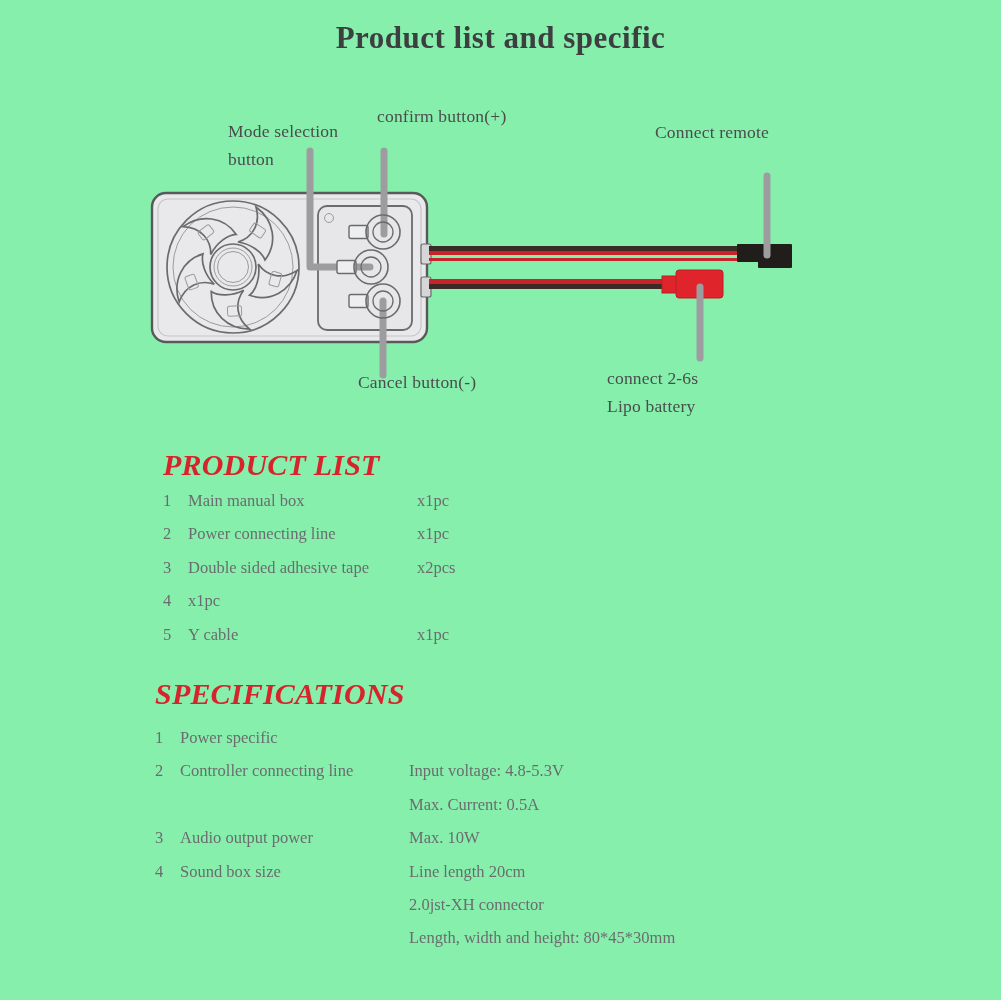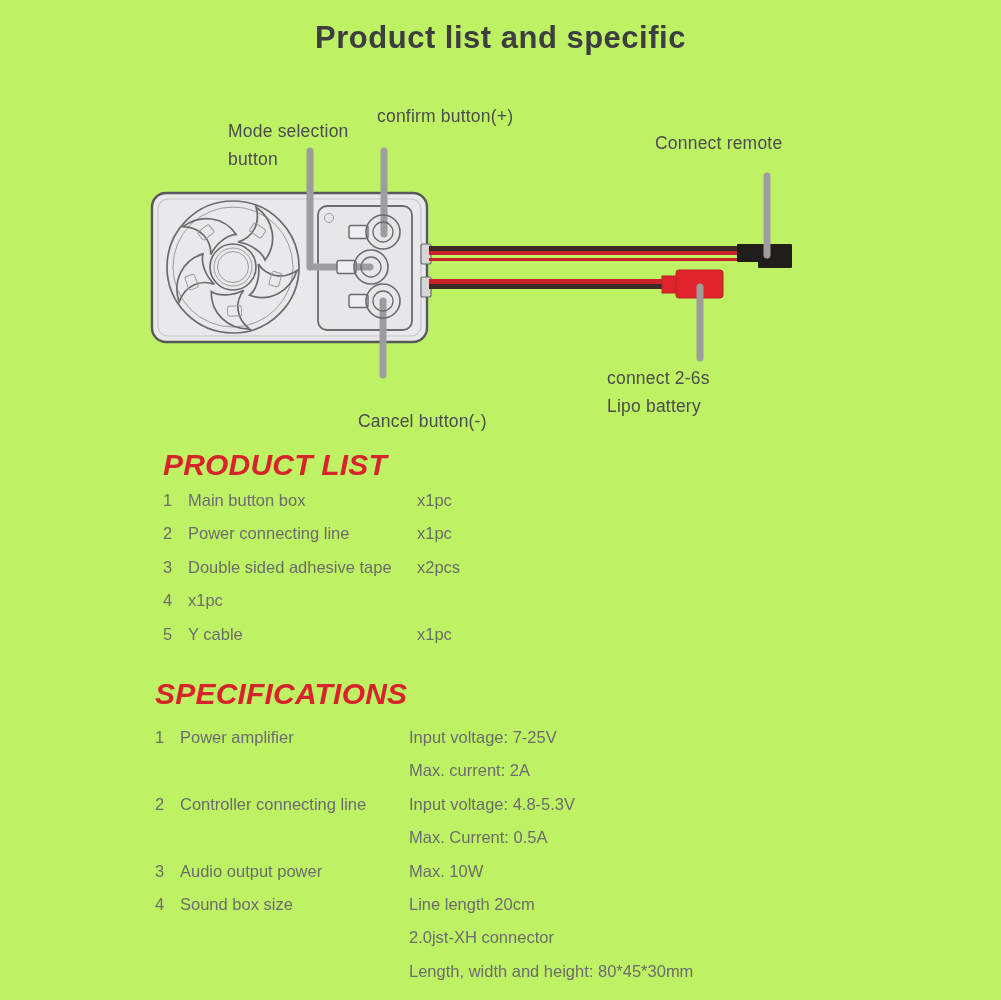--- a/index.html
+++ b/index.html
@@ -2,33 +2,33 @@
 <html style="--accent-red: #d7232b; --wire-red: #c8232b; --wire-dark: #3a2b26; --connector-red: #e0242b; --connector-black: #211d1b; --pointer-gray: #9d9da0; --outline-gray: #6a6b6d; --box-fill: #e9e9eb; --text-gray: #6b6c6e; --label-gray: #4b4c4e; --title-gray: #3d3e40;"><head>
 <meta charset="utf-8">
 <style>
   :root{
     --accent-red:#d7232b; --wire-red:#c8232b; --wire-dark:#3a2b26;
     --connector-red:#e0242b; --connector-black:#211d1b; --pointer-gray:#9d9da0;
     --outline-gray:#6a6b6d; --box-fill:#e9e9eb; --text-gray:#6b6c6e;
     --label-gray:#4b4c4e; --title-gray:#3d3e40;
   }
   html,body{margin:0;padding:0;background:#fff;}
-  .page{position:relative;width:1001px;height:1000px;background:#bef264;overflow:hidden;
-        font-family:Liberation Sans, sans-serif;}
+  .page{position:relative;width:1001px;height:1000px;background:#86efac;overflow:hidden;
+        font-family:Liberation Serif, serif;}
   .page-title{position:absolute;top:20px;left:0;width:1001px;margin:0;text-align:center;
         font-size:31px;font-weight:bold;letter-spacing:.5px;color:var(--title-gray);}
   .diagram{position:absolute;left:0;top:0;width:1001px;height:440px;}
   .diagram svg{position:absolute;left:0;top:0;}
   .dlabel{position:absolute;font-size:17.5px;line-height:28px;color:var(--label-gray);
         letter-spacing:.2px;white-space:normal;}
   .dlabel.nowrap{white-space:nowrap;}
   #lbl-mode{left:198px;top:117px;width:134px;margin-left:30px;}
   #lbl-confirm{left:377px;top:102px;}
-  #lbl-remote{left:655px;top:129px;}
-  #lbl-cancel{left:358px;top:407px;}
+  #lbl-remote{left:655px;top:118px;}
+  #lbl-cancel{left:358px;top:368px;}
   #lbl-lipo{left:607px;top:364px;width:108px;}
 
   
   .boxbody{fill:var(--box-fill);stroke:#59595b;stroke-width:2.4;}
   .boxinner{fill:none;stroke:#c6c6c8;stroke-width:1.2;}
   .panel{fill:#e7e7e9;stroke:var(--outline-gray);stroke-width:1.8;}
   .fan{fill:none;stroke:var(--outline-gray);stroke-width:1.7;}
   .fan-thin{fill:none;stroke:#9a9b9d;stroke-width:1;}
   .btn{fill:#f0f0f2;stroke:var(--outline-gray);stroke-width:1.6;}
   .btn-inner{fill:#ececee;stroke:var(--outline-gray);stroke-width:1.3;}
@@ -162,21 +162,21 @@
     <div class="dlabel nowrap" id="lbl-remote">Connect remote</div>
     <div class="dlabel nowrap" id="lbl-cancel">Cancel button(-)</div>
     <div class="dlabel" id="lbl-lipo">connect 2-6s Lipo battery</div>
   </div>
 
   <section class="plist">
     <div class="sec-heading">PRODUCT LIST</div>
     <div class="rows">
       <div class="row">
         <span class="num">1</span>
-        <span class="name">Main button box</span>
+        <span class="name">Main manual box</span>
         <span class="qty">x1pc</span>
       </div>
       <div class="row">
         <span class="num">2</span>
         <span class="name">Power connecting line</span>
         <span class="qty">x1pc</span>
       </div>
       <div class="row">
         <span class="num">3</span>
         <span class="name">Double sided adhesive tape</span>
@@ -192,25 +192,21 @@
         <span class="qty">x1pc</span>
       </div>
     </div>
   </section>
 
   <section class="specs">
     <div class="sec-heading">SPECIFICATIONS</div>
     <div class="rows">
       <div class="spec">
         <span class="num">1</span>
-        <span class="name">Power amplifier</span>
-        <div class="vals">
-          <div>Input voltage: 7-25V</div>
-          <div>Max. current: 2A</div>
-        </div>
+        <span class="name">Power specific</span>
       </div>
       <div class="spec">
         <span class="num">2</span>
         <span class="name">Controller connecting line</span>
         <div class="vals">
           <div>Input voltage: 4.8-5.3V</div>
           <div>Max. Current: 0.5A</div>
         </div>
       </div>
       <div class="spec">

